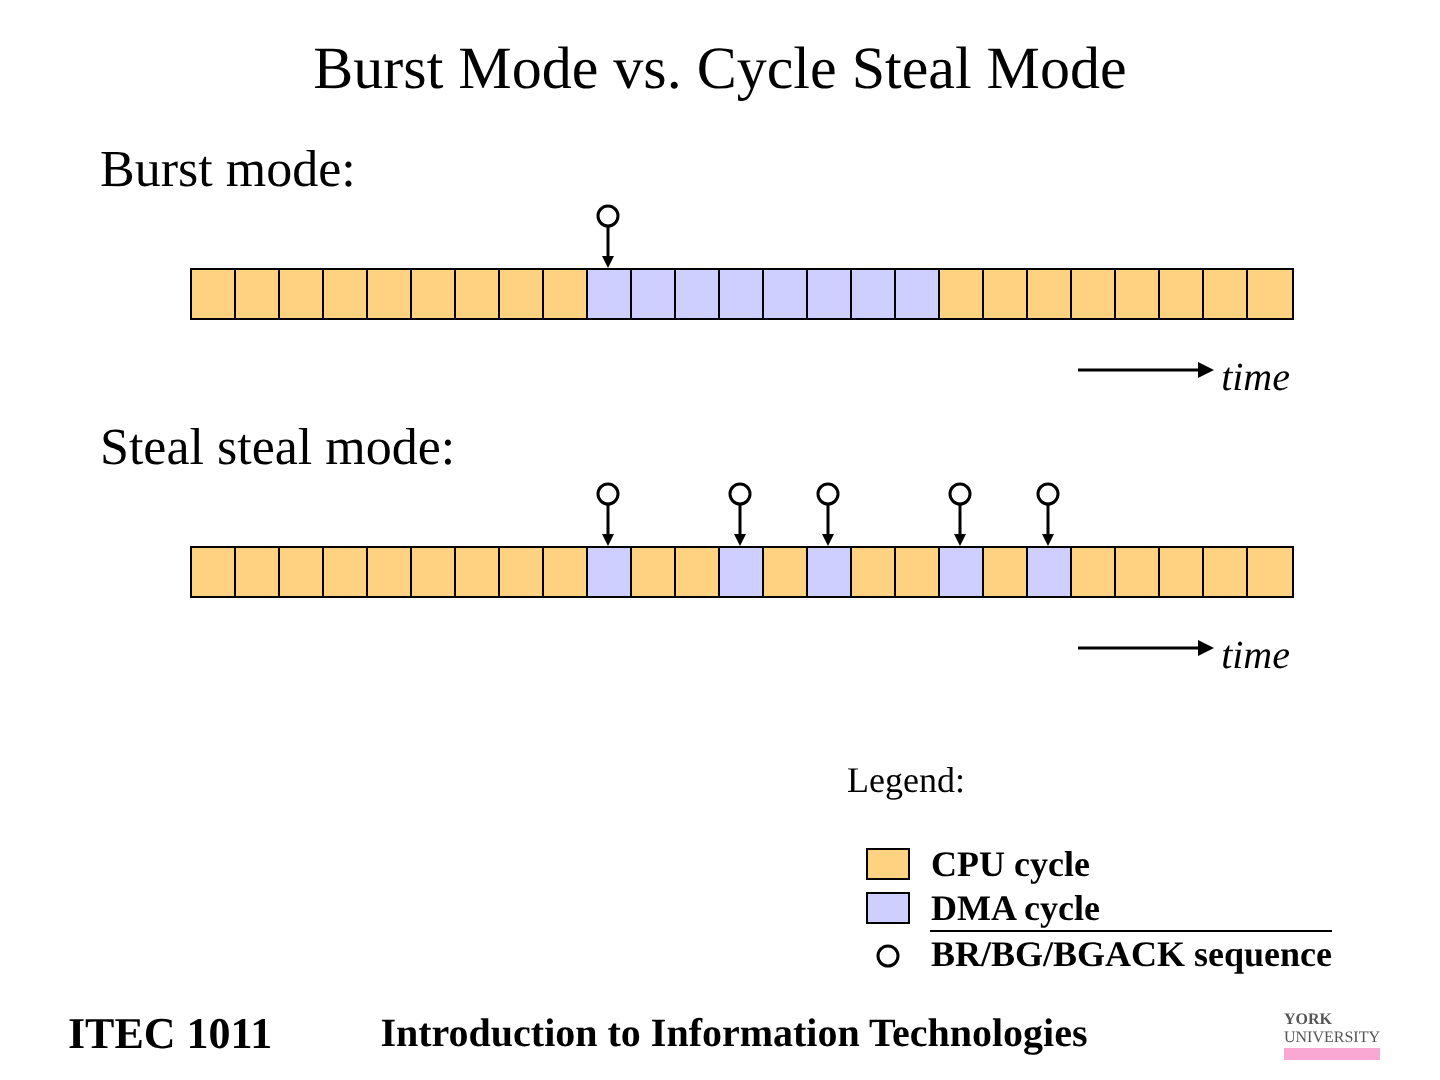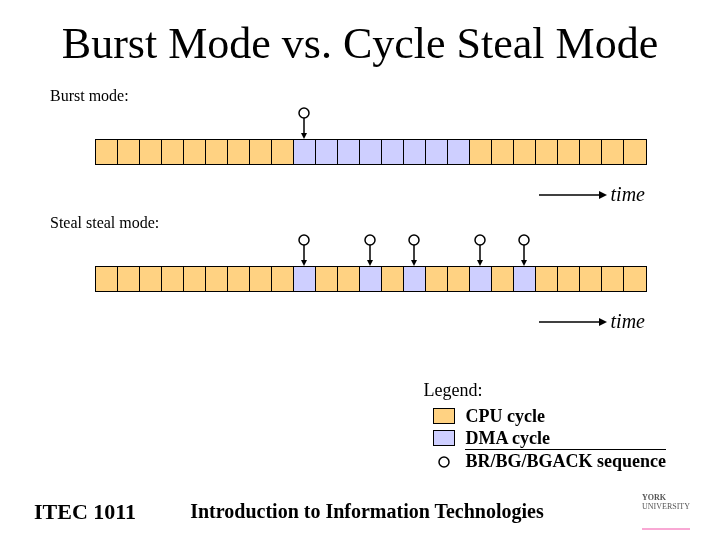--- a/index.html
+++ b/index.html
@@ -8,26 +8,26 @@
     width: 720px;
     height: 540px;
     position: relative;
     background: white;
     color: black;
   }
   .slide {
     padding: 10px 30px 0 30px;
   }
   .title {
-    font-size: 44px;
+    font-size: 30px;
     text-align: center;
     margin: 8px 0 18px 0;
   }
   .mode-label {
-    font-size: 16px;
+    font-size: 26px;
     margin: 6px 0 4px 20px;
   }
   .diagram {
     position: relative;
     height: 70px;
     margin-bottom: 4px;
   }
   .bar {
     position: absolute;
     left: 65px;
@@ -51,33 +51,32 @@
   }
   .stealpt svg { display: block; }
 
   .time-arrow-row {
     text-align: right;
     padding-right: 45px;
     margin-bottom: 8px;
   }
   .time-arrow {
     display: inline-flex;
-    align-items: center;
     gap: 4px;
   }
   .time-arrow svg { display: block; }
   .time-label { font-style: italic; font-size: 20px; }
 
   .legend {
     position: absolute;
     right: 54px;
     top: 380px;
     font-size: 18px;
   }
-  .legend-title { margin-bottom: 4px; }
+  .legend-title { margin-bottom: 20px; }
   .legend-row {
     display: flex;
     align-items: center;
     line-height: 22px;
     font-weight: bold;
   }
   .swatch {
     width: 20px;
     height: 14px;
     border: 1px solid black;
@@ -122,22 +121,22 @@
   }
   .york-shield {
     width: 18px; height: 22px;
     background: #555;
     border-radius: 2px 2px 50% 50% / 2px 2px 60% 60%;
   }
   .york-text {
     font-size: 8px;
     line-height: 9px;
     color: #555;
-    border-bottom: 2px solid #f9a8d4;
-    padding-bottom: 17px;
+    border-bottom: 6px solid #f9a8d4;
+    padding-bottom: 1px;
     margin-left: 46px;
   }
 </style>
 </head>
 <body>
 
 <div class="slide">
   <div class="title">Burst Mode vs. Cycle Steal Mode</div>
 
   <div class="mode-label">Burst mode:</div>

